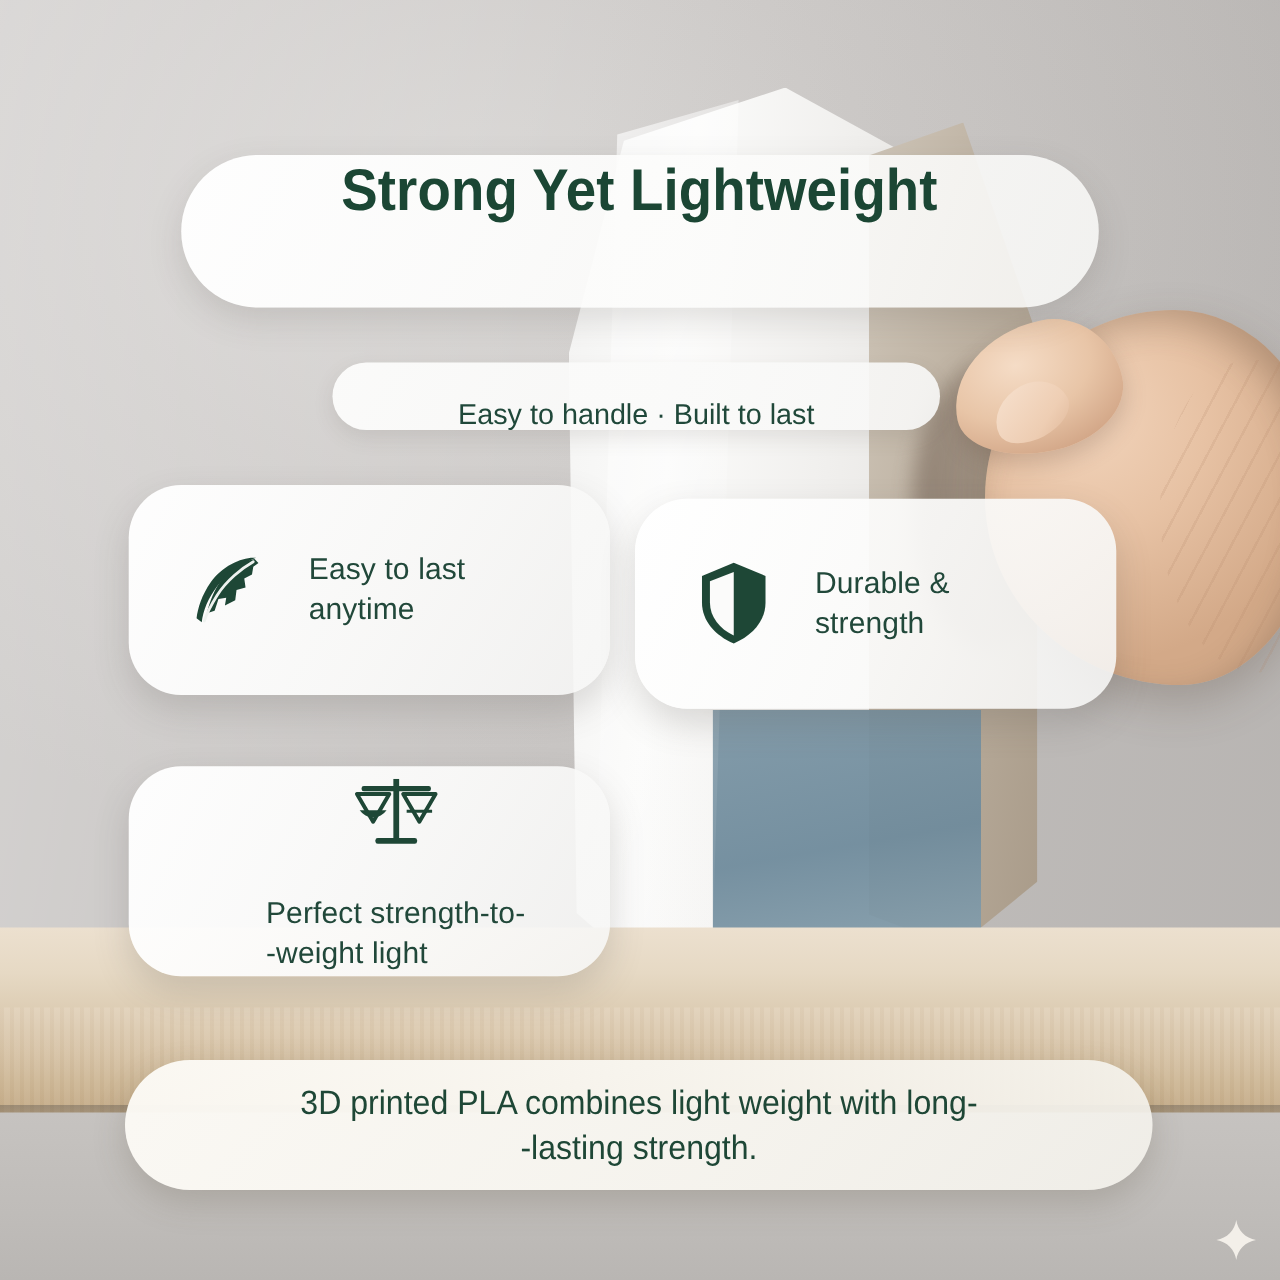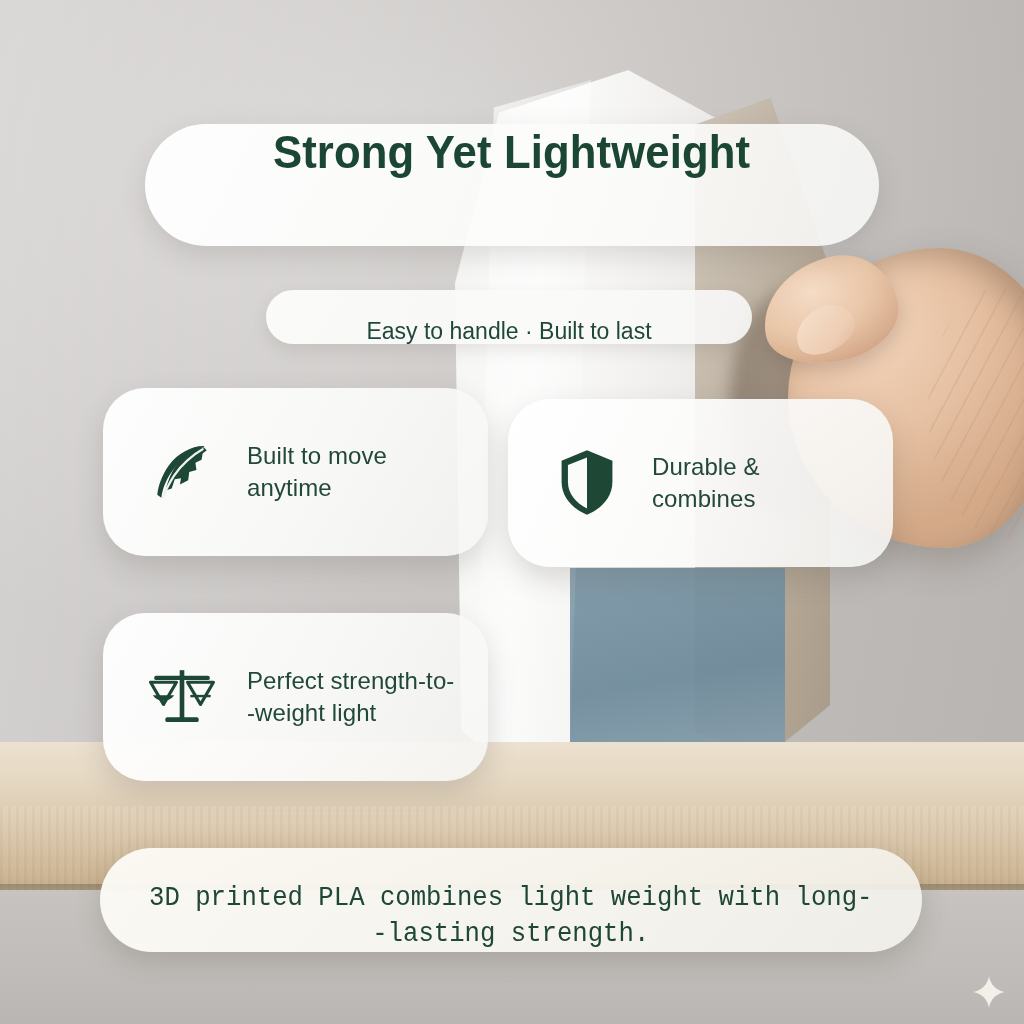--- a/index.html
+++ b/index.html
@@ -135,35 +135,35 @@
 
   .card {
     position:absolute; width:385px; height:168px;
     border-radius:42px;
     background:linear-gradient(118deg, rgba(255,255,255,.97) 0%, rgba(251,251,250,.93) 55%, rgba(246,246,245,.88) 100%);
     box-shadow:0 12px 28px rgba(90,85,78,.20);
     display:flex; align-items:center; padding-left:42px; gap:28px;
   }
   .card.c1 { left:103px; top:388px; }
   .card.c2 { left:508px; top:388px;margin-top:11px; }
-  .card.c3 { left:103px; top:613px; }
+  .card.c3 { left:103px; top:613px;flex-direction:column; }
   .card.c4 { left:538px; top:613px; }
 
   .card .ico { width:74px; flex:0 0 74px; display:flex; align-items:center; justify-content:center; }
   .card .ico svg { display:block; }
   .card .txt {
     font-size:24px; line-height:1.33; color:#21483a; letter-spacing:.1px;
   }
 
   .pill-footer {
     position:absolute; left:100px; top:848px; width:822px; height:104px;
     border-radius:52px;
     background:linear-gradient(118deg, rgba(252,250,245,.97) 0%, rgba(248,246,240,.94) 60%, rgba(244,242,236,.90) 100%);
     box-shadow:0 10px 26px rgba(90,80,65,.22);
-    display:flex; align-items:flex-end; justify-content:center; text-align:center;font-family:Liberation Mono, monospace;
+    display:flex; align-items:center; justify-content:center; text-align:center;
   }
   .pill-footer p {
     font-size:27px; line-height:1.34; color:#1e4736;
     transform:scaleX(.95);
   }
 
   .sparkle { position:absolute; left:972px; top:975px; width:34px; height:34px; }
 </style>
 </head>
 <body>
@@ -207,35 +207,35 @@
 
   <div class="card c1">
     <span class="ico">
       <svg width="66" height="66" viewBox="0 0 64 64">
         <path d="M54 7C44 6 28 13 19 26 12 36 9 46 8 54l4 3c1-9 5-19 12-28 8-11 21-18 30-22z" fill="#1E4736"></path>
         <path d="M53 8C46 9 35 14 28 23c-6 8-10 18-12 27l6-2 3-9 6-1-1 6 8-4 1-8 7-2-1-7 6-3 1-6 4-3-3-3z" fill="#1E4736"></path>
         <path d="M52 10C43 15 31 25 24 36c-5 8-8 14-10 20" stroke="#eef2ef" stroke-width="2.2" fill="none" stroke-linecap="round"></path>
       </svg>
     </span>
     <span class="txt">
-      <span>Built to move</span><br>
+      <span>Easy to last</span><br>
       <span>anytime</span>
     </span>
   </div>
 
   <div class="card c2">
     <span class="ico">
       <svg width="66" height="72" viewBox="0 0 60 68">
         <path d="M30 3 6 13v20c0 14 10 25 24 31 14-6 24-17 24-31V13L30 3z" fill="#1E4736"></path>
         <path d="M30 10 12 17v16c0 11 7.5 20 18 25V10z" fill="#fbfbfa"></path>
       </svg>
     </span>
     <span class="txt">
       <span>Durable &amp;</span><br>
-      <span>combines</span>
+      <span>strength</span>
     </span>
   </div>
 
   <div class="card c3">
     <span class="ico">
       <svg width="80" height="70" viewBox="0 0 80 70">
         <rect x="37.5" y="6" width="5" height="52" fill="#1E4736"></rect>
         <rect x="10" y="12" width="60" height="4.6" rx="2" fill="#1E4736"></rect>
         <rect x="22" y="57" width="36" height="5" rx="2" fill="#1E4736"></rect>
         <path d="M6 19h28l-14 24z" fill="none" stroke="#1E4736" stroke-width="3.4" stroke-linejoin="round"></path>

